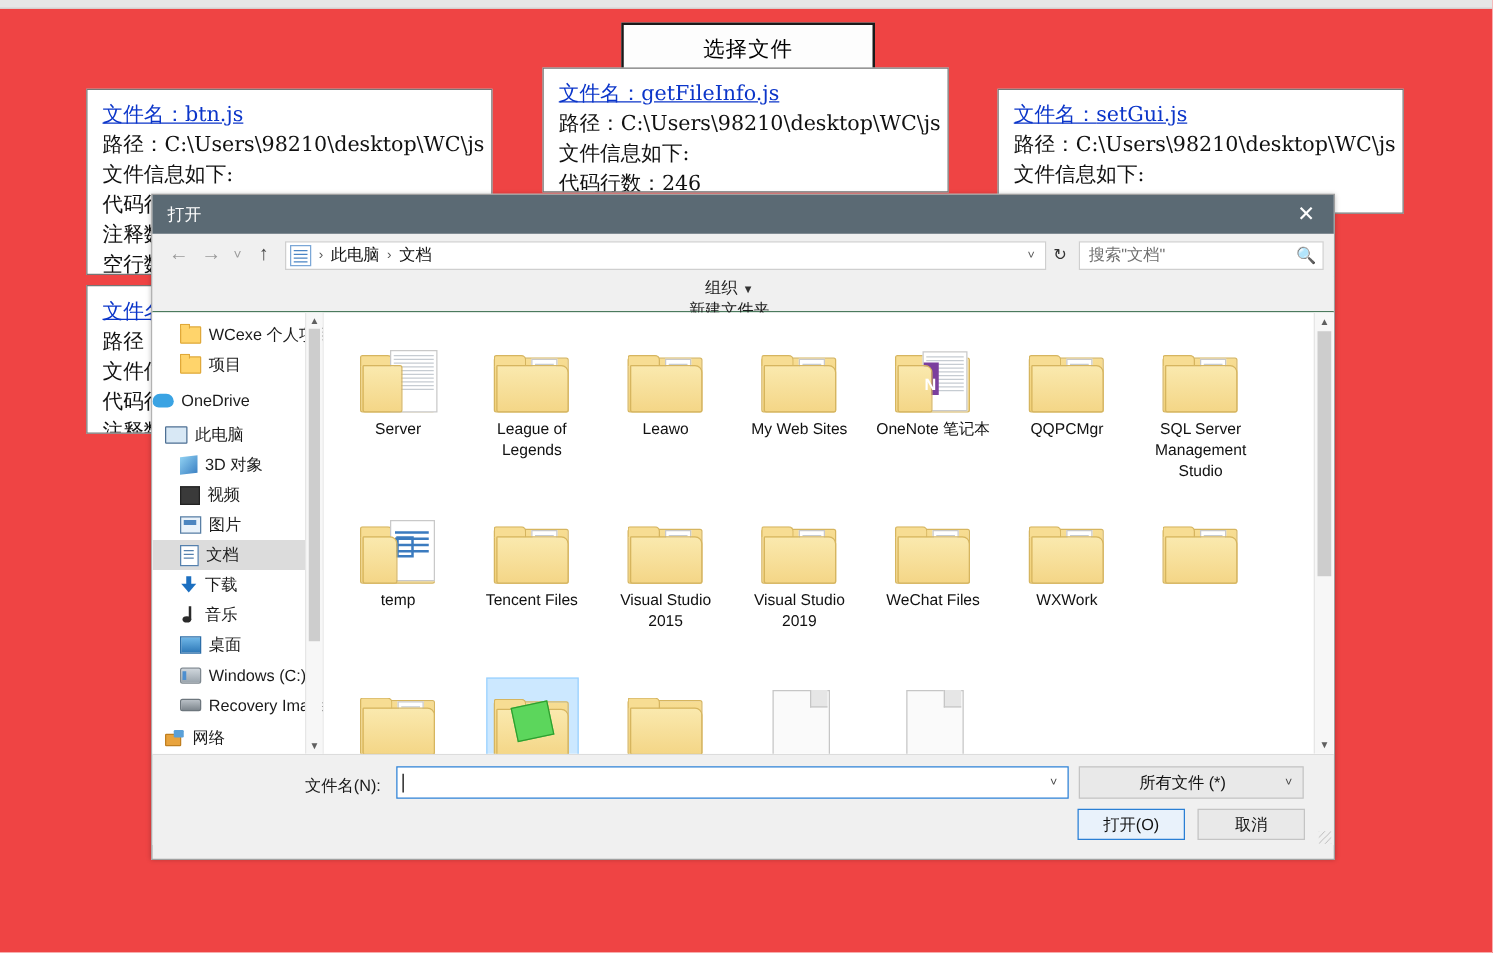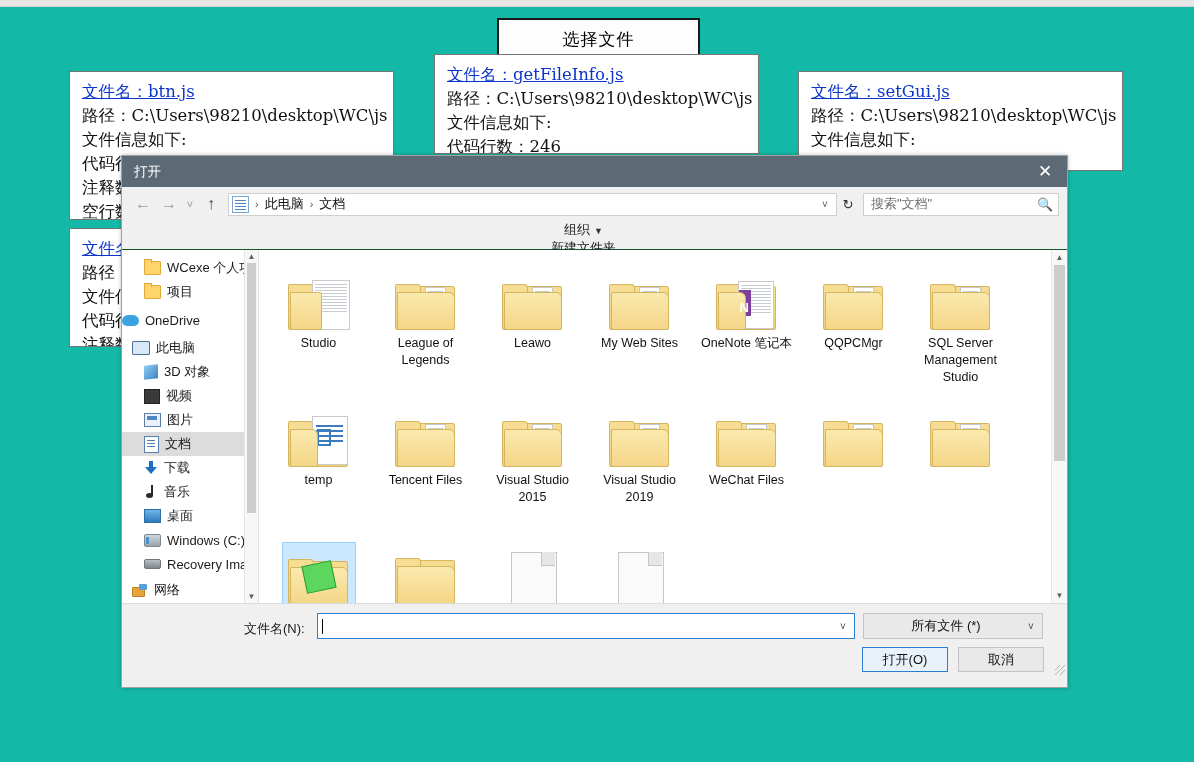--- a/index.html
+++ b/index.html
@@ -2,21 +2,21 @@
 <html><head>
 <meta charset="utf-8">
 <style>
   html, body {
     margin: 0; padding: 0;
     width: 1194px; height: 762px;
     background: #ffffff;
     font-family: "Liberation Sans", "DejaVu Sans", sans-serif;
     overflow: hidden;
   }
-  #root { position: relative; width: 1194px; height: 762px; background:#14b8a6; }
+  #root { position: relative; width: 1194px; height: 762px; background:#ef4444; }
 
   
   .page-topbar {
     position:absolute; left:0; top:0; width:1194px; height:6px;
     background:#e6e6e6; border-bottom:1px solid #d2d2d2;
   }
   .select-file-btn {
     position:absolute; left:497px; top:18px; width:199px; height:38px;
     background:#fdfdfd;
     border:2px solid #1a1a1a;
@@ -433,21 +433,21 @@
 
           <div class="fitem">
             <div class="ficonwrap">
                 <div class="folder-ico docbig">
                   <div class="back"></div>
                   <div class="tab"></div>
                   <div class="paper"></div>
                   <div class="front"></div>
                 </div>
               </div>
-            <div class="flabel">Studio</div>
+            <div class="flabel">Server</div>
           </div>
 
 
           <div class="fitem">
             <div class="ficonwrap">
                 <div class="folder-ico">
                   <div class="back"></div>
                   <div class="tab"></div>
                   <div class="paper"></div>
                   <div class="front"></div>
@@ -570,20 +570,31 @@
                 <div class="folder-ico">
                   <div class="back"></div>
                   <div class="tab"></div>
                   <div class="paper"></div>
                   <div class="front"></div>
                 </div>
               </div>
             <div class="flabel">WeChat Files</div>
           </div>
 
+          <div class="fitem">
+            <div class="ficonwrap">
+                <div class="folder-ico">
+                  <div class="back"></div>
+                  <div class="tab"></div>
+                  <div class="paper"></div>
+                  <div class="front"></div>
+                </div>
+              </div>
+            <div class="flabel">WXWork</div>
+          </div>
 
           <div class="fitem">
             <div class="ficonwrap">
                 <div class="folder-ico">
                   <div class="back"></div>
                   <div class="tab"></div>
                   <div class="paper"></div>
                   <div class="front"></div>
                 </div>
               </div>

